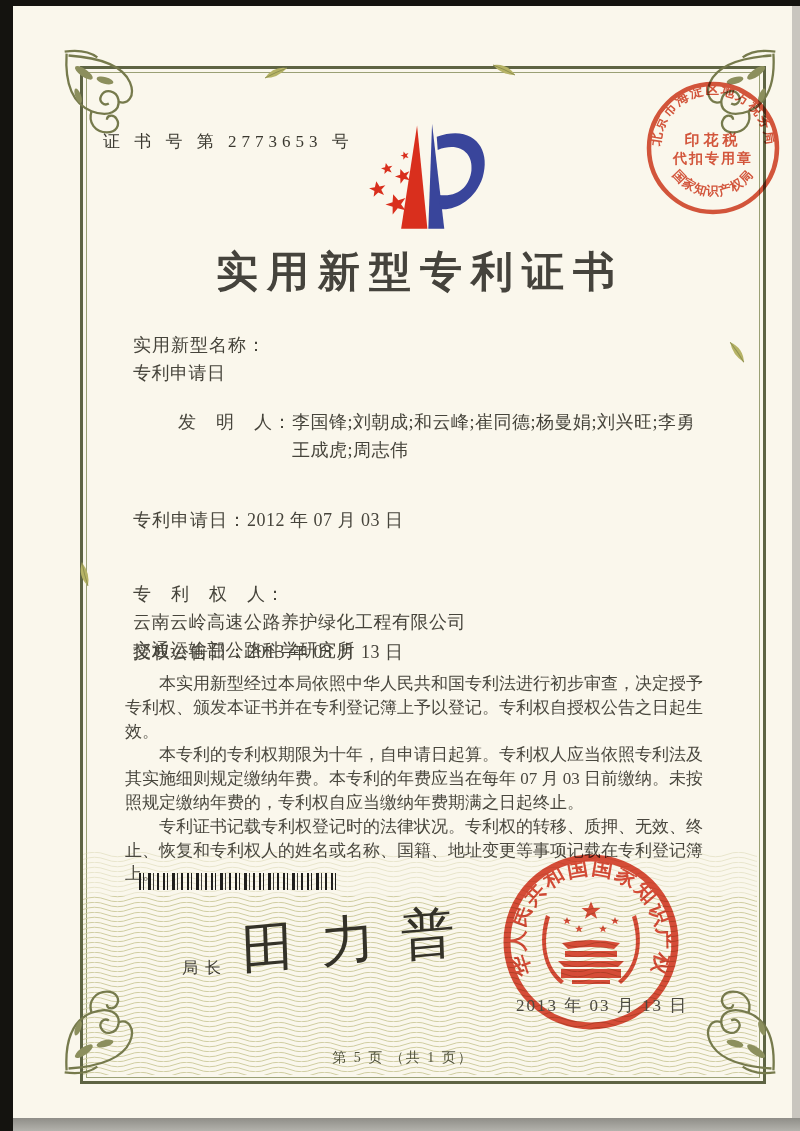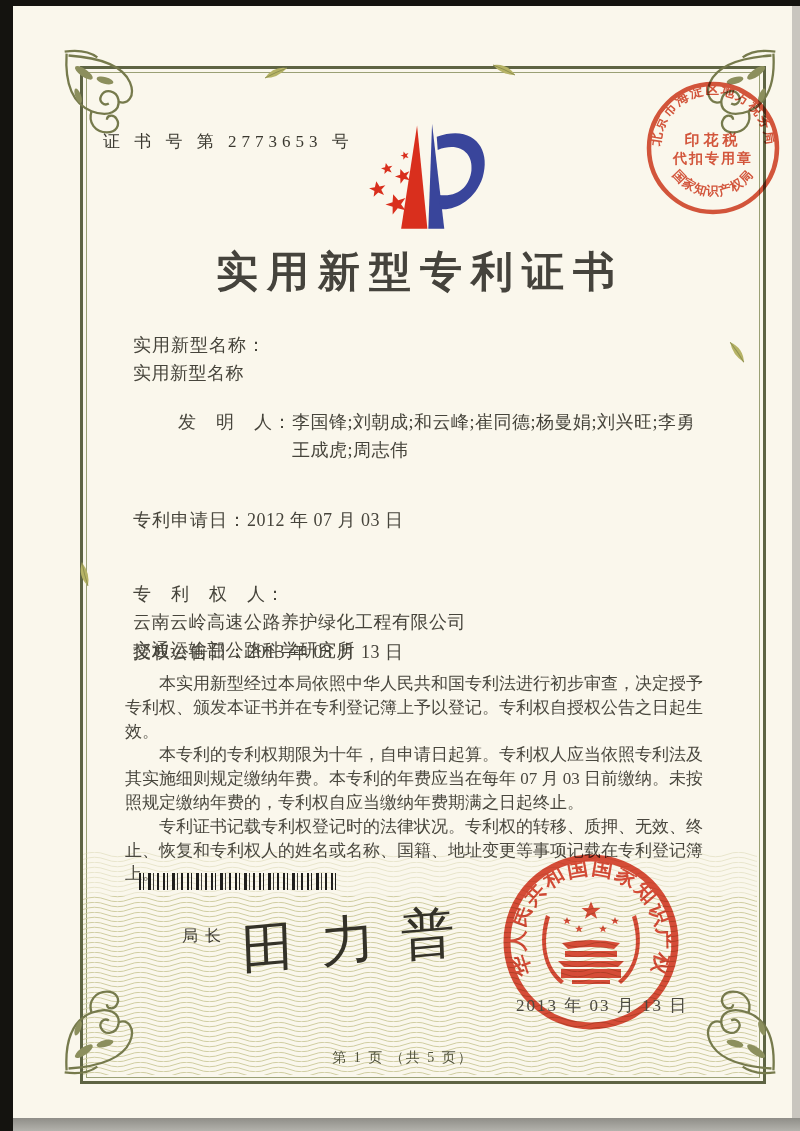--- a/index.html
+++ b/index.html
@@ -42,21 +42,21 @@
   
   .barcode{position:absolute;left:126px;top:867px;width:201px;height:17px;background:
     repeating-linear-gradient(90deg,
       #201f1d 0 2px,transparent 2px 4px,
       #201f1d 4px 5px,transparent 5px 9px,
       #201f1d 9px 12px,transparent 12px 14px,
       #3a3936 14px 15px,transparent 15px 18px,
       #201f1d 18px 20px,transparent 20px 24px);}
 
   
-  .sig-label{position:absolute;left:169px;top:920px;font-size:16px;letter-spacing:7px;color:#3c3a32;}
+  .sig-label{position:absolute;left:169px;top:952px;font-size:16px;letter-spacing:7px;color:#3c3a32;}
   .sig-name{position:absolute;left:228px;top:898px;font-size:54px;letter-spacing:26px;color:#343228;
             transform:rotate(-5deg) skewX(-3deg);white-space:nowrap;}
 
   
   .tax-stamp{position:absolute;left:625px;top:70px;width:150px;height:150px;mix-blend-mode:multiply;opacity:.92;}
   .official-seal{position:absolute;left:487px;top:845px;width:182px;height:182px;mix-blend-mode:multiply;opacity:.93;}
   .seal-date{position:absolute;left:498px;top:988px;width:182px;text-align:center;font-size:17px;
              letter-spacing:2px;color:#4b4940;}
 
   .footer{position:absolute;left:280px;top:1043px;width:220px;text-align:center;
@@ -141,21 +141,21 @@
       <g fill="#39459b">
         <polygon points="95,6 108,118 91,118"></polygon>
         <path d="M100,20 C140,6 158,34 149,63 C141,88 118,99 104,97 L102,82 C124,85 135,72 137,56 C139,37 124,25 101,34 Z"></path>
       </g>
     </svg>
 
     <div class="title">实用新型专利证书</div>
 
     <div class="row r1">
       <span class="lab">实用新型名称：</span>
-      <span class="val">实用新型名称</span>
+      <span class="val">专利申请日</span>
     </div>
     <div class="row r2">
       <span class="lab">发　明　人：</span>
       <span class="val">李国锋;刘朝成;和云峰;崔同德;杨曼娟;刘兴旺;李勇
 王成虎;周志伟</span>
     </div>
     <div class="row r4">
       <span class="lab">专利申请日：</span>
       <span class="val">2012 年 07 月 03 日</span>
     </div>
@@ -210,19 +210,19 @@
         <rect x="65" y="100" width="52" height="6"></rect>
         <path d="M58,110 L124,110 L118,116 L64,116 Z"></path>
         <rect x="61" y="118" width="60" height="9"></rect>
         <path d="M50,66 C42,92 46,116 64,130 L61,133 C42,118 38,90 46,64 Z"></path>
         <path d="M132,66 C140,92 136,116 118,130 L121,133 C140,118 144,90 136,64 Z"></path>
         <rect x="72" y="129" width="38" height="4"></rect>
       </g>
     </svg>
     <div class="seal-date">2013 年 03 月 13 日</div>
 
-    <div class="footer">第 1 页 （共 5 页）</div>
+    <div class="footer">第 5 页 （共 1 页）</div>
 
   </div>
 
   <div class="edge edge-right"></div>
   <div class="edge edge-bottom"></div>
 </div>
 
 </body></html>

